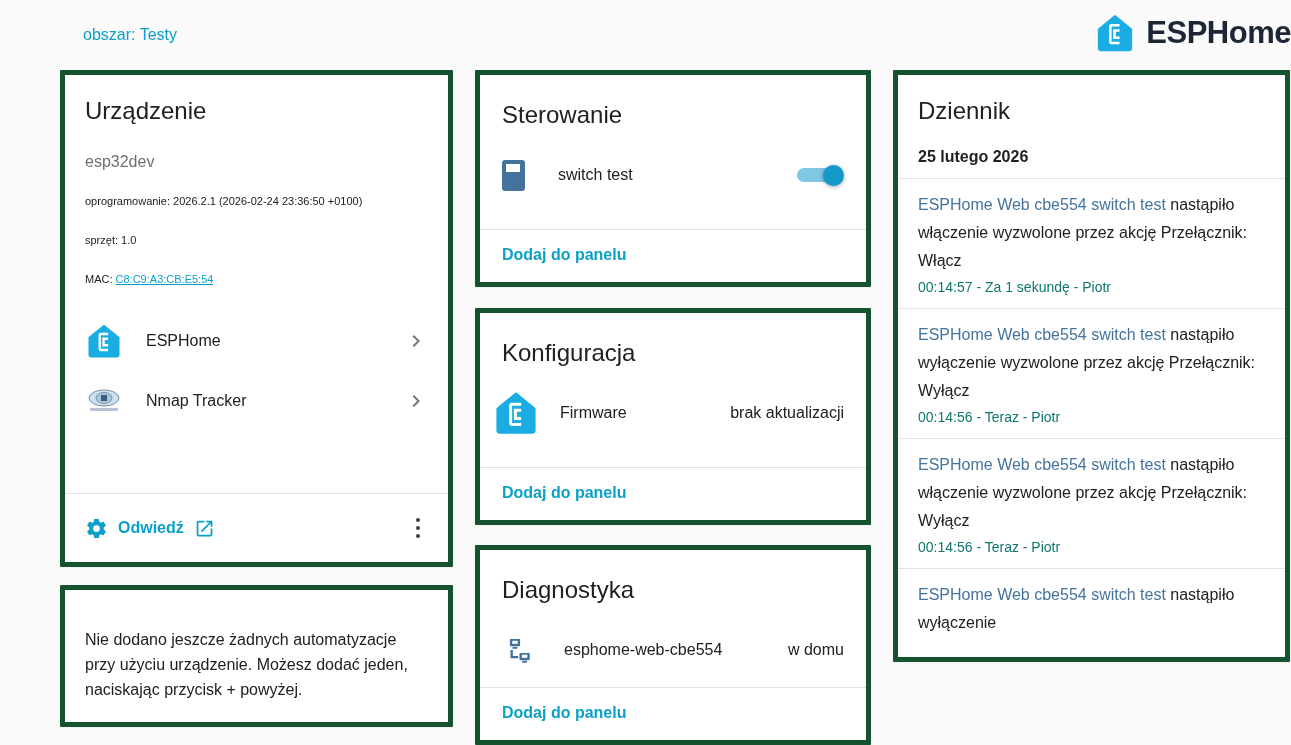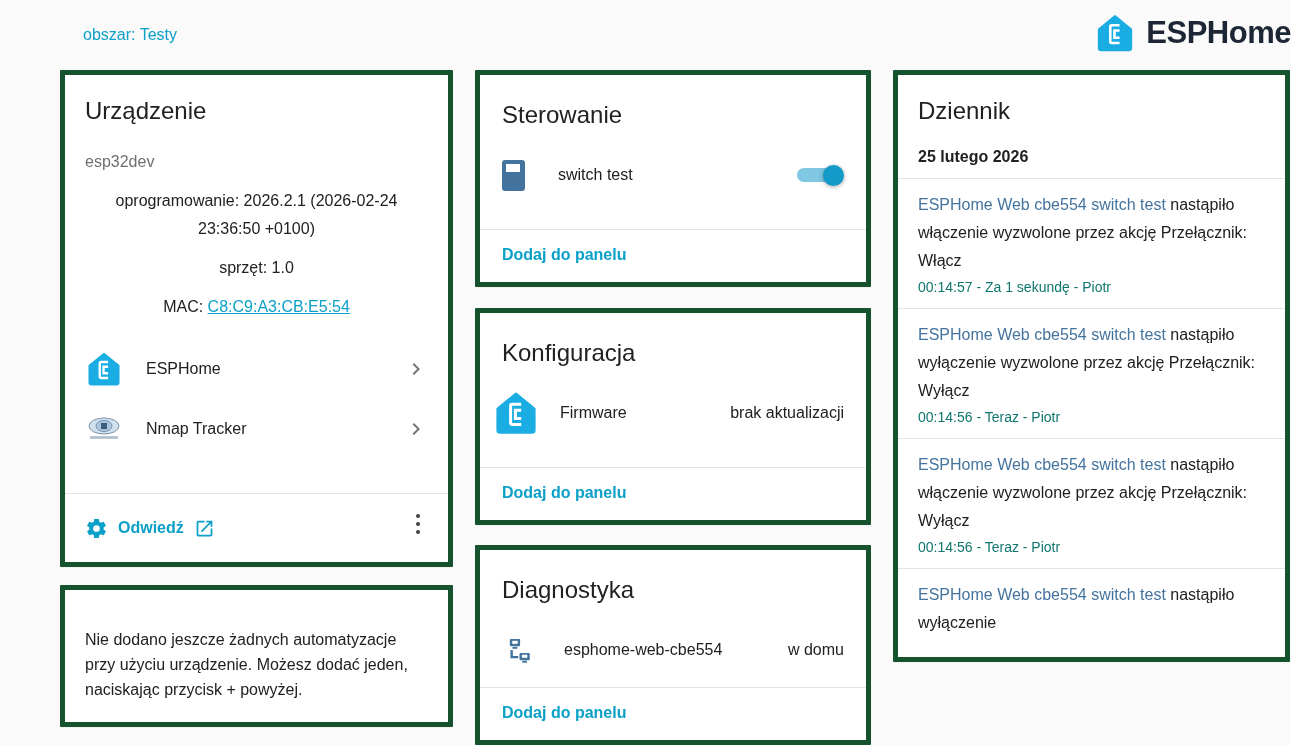--- a/index.html
+++ b/index.html
@@ -29,29 +29,29 @@
     box-shadow:0 1px 2px rgba(0,0,0,.04);
     overflow:hidden;
   }
   .card-title { font-size:24px; font-weight:400; color:#212121; line-height:32px; }
 
   
   .device-card { height:497px; padding:20px 0 0; display:flex; flex-direction:column; }
   .device-card .inner { padding:0 20px; }
   .muted { color:#6f6f6f; }
   .dev-line { font-size:16px; line-height:28px; }
-  .dev-block { margin-top:11px; font-size:16px; line-height:28px;text-align:center; }
+  .dev-block { margin-top:11px; font-size:11px; line-height:28px; }
   .mac-link { color:#0ba0c8; text-decoration:underline; cursor:pointer; }
   .int-rows { margin-top:18px; }
   .int-row { display:flex; align-items:center; height:60px; padding:0 20px; cursor:pointer; }
   .int-row .label { font-size:16px; margin-left:23px; flex:1; }
   .chev { color:#757575; flex:0 0 auto; display:flex; }
   .card-footer {
     margin-top:auto; border-top:1px solid #e2e2e2;
-    display:flex; padding:12px 20px; height:69px;
+    display:flex; align-items:center; padding:12px 20px; height:69px;
   }
   .visit-btn { display:flex; align-items:center; gap:10px; color:#0ba0c8; font-weight:700; font-size:16px; cursor:pointer; }
   .kebab { margin-left:auto; display:flex; flex-direction:column; gap:4px; padding:8px; cursor:pointer; }
   .kebab span { width:4px; height:4px; border-radius:50%; background:#3f3f3f; }
 
   
   .auto-card { margin-top:18px; padding:20px; }
   .auto-head { display:flex; align-items:center; justify-content:space-between; }
   .plus-btn {
     width:27px; height:27px; border-radius:50%; background:#18a2cd;

